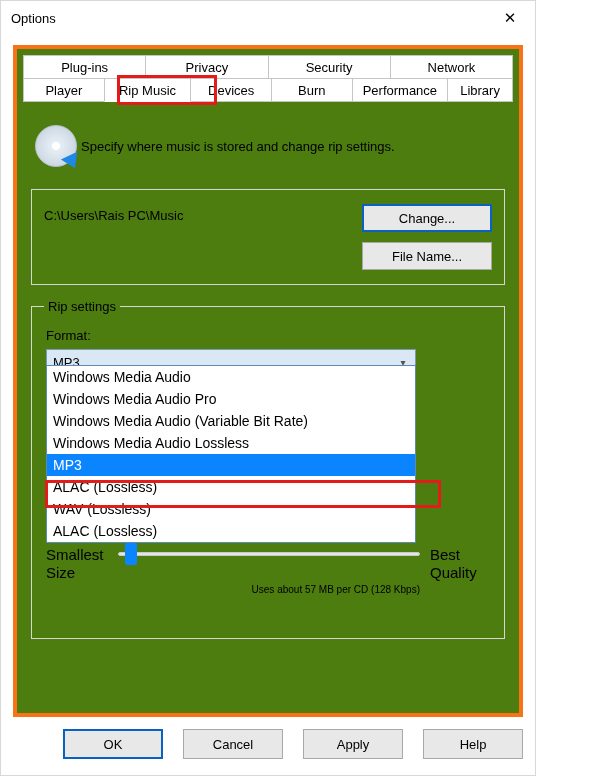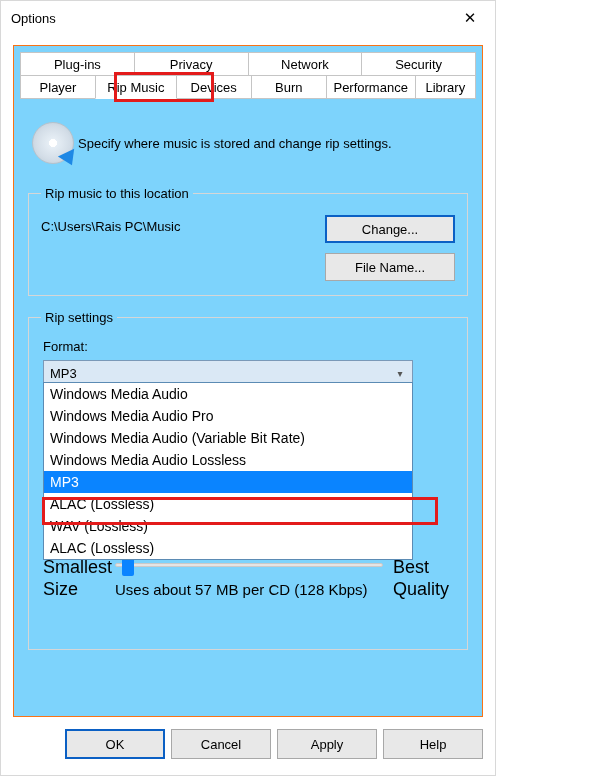--- a/index.html
+++ b/index.html
@@ -8,21 +8,21 @@
     padding: 0;
     font-family: "Segoe UI", Tahoma, sans-serif;
     font-size: 13px;
     color: #000;
     background: #fff;
     width: 600px;
     height: 776px;
     overflow: hidden;
   }
   .window {
-    width: 496px;
+    width: 536px;
     height: 776px;
     background: #fff;
     border: 1px solid #d8d8d8;
     position: relative;
   }
   .titlebar {
     height: 34px;
     display: flex;
     align-items: center;
     padding: 0 6px 0 10px;
@@ -35,22 +35,22 @@
     height: 30px;
     display: flex;
     align-items: center;
     justify-content: center;
     font-size: 15px;
     cursor: default;
   }
   .content {
     position: absolute;
     left: 12px; right: 12px; top: 44px; bottom: 58px;
-    border: 1px solid #f97316;
-    background: #7dd3fc;
+    border: 4px solid #f97316;
+    background: #4d7c0f;
     padding: 0;
   }
   .tabs {
     position: relative;
     height: 48px;
     margin: 6px 6px 0 6px;
   }
   .tab-row {
     display: flex;
     position: absolute;
@@ -175,21 +175,21 @@
     right: 1px; top: 1px;
     width: 22px; height: 22px;
     display: flex;
     align-items: center;
     justify-content: center;
     font-size: 10px;
     color: #555;
   }
   .combo-list {
     position: absolute;
-    left: 0; right: 0; top: 22px;
+    left: 0; right: 0; top: 16px;
     border: 1px solid #5b8bb4;
     background: #fff;
     z-index: 10;
   }
   .combo-item {
     padding: 3px 6px;
     font-size: 14px;
   }
   .combo-item.selected {
     background: #0a84ff;
@@ -206,51 +206,51 @@
   }
   .aq-label { margin: 152px 0 4px 2px; }
   .aq-row {
     display: flex;
     gap: 10px;
     align-items: flex-start;
     margin-left: 2px;
   }
   .aq-end {
     width: 62px;
-    font-size: 18px;
+    font-size: 15px;
     line-height: 1.2;
   }
   .slider-wrap { flex: 1; padding-top: 6px; }
   .slider-track {
     height: 4px;
     background: #e4e4e4;
     border: 1px solid #c9c9c9;
     position: relative;
     border-radius: 2px;
   }
   .slider-thumb {
     position: absolute;
     left: 6px;
     top: -10px;
     width: 12px; height: 22px;
     background: #0a84ff;
     border-radius: 2px;
   }
   .slider-caption {
-    text-align: left;
-    margin-top: 14px;
-    font-size: 15px;
+    text-align: right;
+    margin-top: 28px;
+    font-size: 10px;
   }
   .bottom-buttons {
     position: absolute;
     left: 12px; right: 12px; bottom: 12px;
     height: 34px;
     display: flex;
     justify-content: flex-end;
-    gap: 6px;
+    gap: 20px;
   }
   .bottom-buttons .btn { width: 100px; height: 30px; }
 </style>
 </head>
 <body>
 
 <div class="window">
 
   <div class="titlebar">
     <span class="titlebar-title">Options</span>
@@ -261,24 +261,24 @@
 
     <div class="tabs">
       <div class="tab-row top">
         <div class="tab first" style="width:140px">
             <span>Plug-ins</span>
           </div>
         <div class="tab" style="width:140px">
             <span>Privacy</span>
           </div>
         <div class="tab" style="width:140px">
+            <span>Security</span>
+          </div>
+        <div class="tab" style="width:140px">
             <span>Network</span>
-          </div>
-        <div class="tab" style="width:140px">
-            <span>Security</span>
           </div>
       </div>
       <div class="tab-row bottom">
         <div class="tab first" style="width:93px">
             <span>Player</span>
           </div>
         <div class="tab active" style="width:100px">
             <span>Rip Music</span>
           </div>
         <div class="tab" style="width:93px">
@@ -302,21 +302,20 @@
 
       <div class="desc-row">
         <div class="cd-icon">
           <div class="cd-disc"></div>
           <div class="cd-arrow"></div>
         </div>
         <div>Specify where music is stored and change rip settings.</div>
       </div>
 
       <fieldset>
-        <legend>Rip music to this location</legend>
         <div class="loc-row">
           <div class="loc-path">C:\Users\Rais PC\Music</div>
           <div class="loc-btns">
             <div class="btn primary-outline">
                 <span>Change...</span>
               </div>
             <div class="btn">
                 <span>File Name...</span>
               </div>
           </div>

